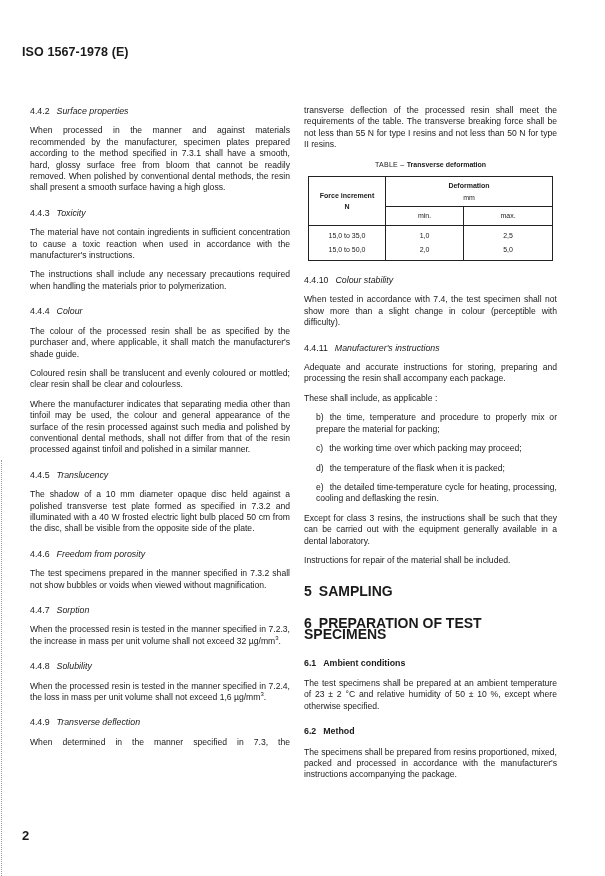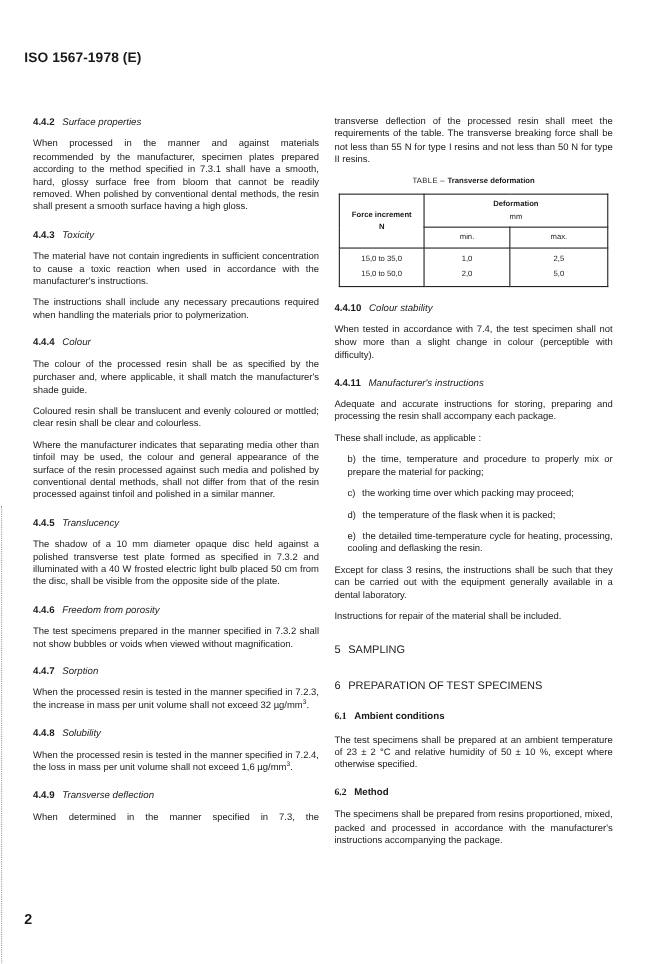--- a/index.html
+++ b/index.html
@@ -6,26 +6,26 @@
   body {
     width: 605px; height: 876px; background: #ffffff; position: relative; overflow: hidden;
     font-family: "Liberation Sans", sans-serif; color: #1a1a1a;
   }
   .page-header { position: absolute; left: 22px; top: 45px; font-size: 12.5px; font-weight: bold; letter-spacing: 0.1px; }
   .col { position: absolute; width: 260px; font-size: 8.6px; line-height: 11.4px; }
   .col-left { left: 30px; top: 106px; }
   .col-right { left: 304px; top: 105px; width: 253px; }
   p { margin: 0 0 8px 0; text-align: justify; }
   .h3 { margin: 0 0 8px 0; font-size: 8.8px; }
-  .h3 .num { font-weight: bold; margin-right: 7px; margin-top: 16px; }
+  .h3 .num { font-weight: normal; margin-right: 7px; margin-top: 16px; }
   .h3 .title { font-style: italic; }
-  .h2 { font-weight: normal; font-size: 10px; margin: 0 0 10px 0; }
+  .h2 { font-weight: bold; font-size: 14px; margin: 0 0 10px 0; }
   .h2 .num { margin-right: 7px; }
   .h3b { font-weight: bold; font-size: 8.8px; margin: 0 0 9px 0; }
-  .h3b .num { margin-right: 7px; font-family: Liberation Serif, serif; }
+  .h3b .num { margin-right: 7px; }
   .sec { margin-bottom: 14px; }
   .list-item { margin: 0 0 8px 0; padding-left: 12px; text-align: justify; }
   .list-item .lbl { margin-right: 6px; }
   sup { font-size: 6px; vertical-align: 4px; line-height: 0; }
   .table-caption { text-align: center; font-size: 7px; margin: 4px 0 6px 0; letter-spacing: 0.3px; }
   .table-caption b { letter-spacing: 0; }
   table.data { border-collapse: collapse; width: 245px; margin-left: 4px; font-size: 7px; margin-bottom: 14px; }
   table.data td, table.data th { border: 1px solid #222; text-align: center; font-weight: normal; padding: 0; }
   table.data th.fi { width: 76px; height: 48px; font-weight: bold; }
   table.data th.def { height: 29px; font-weight: bold; }

